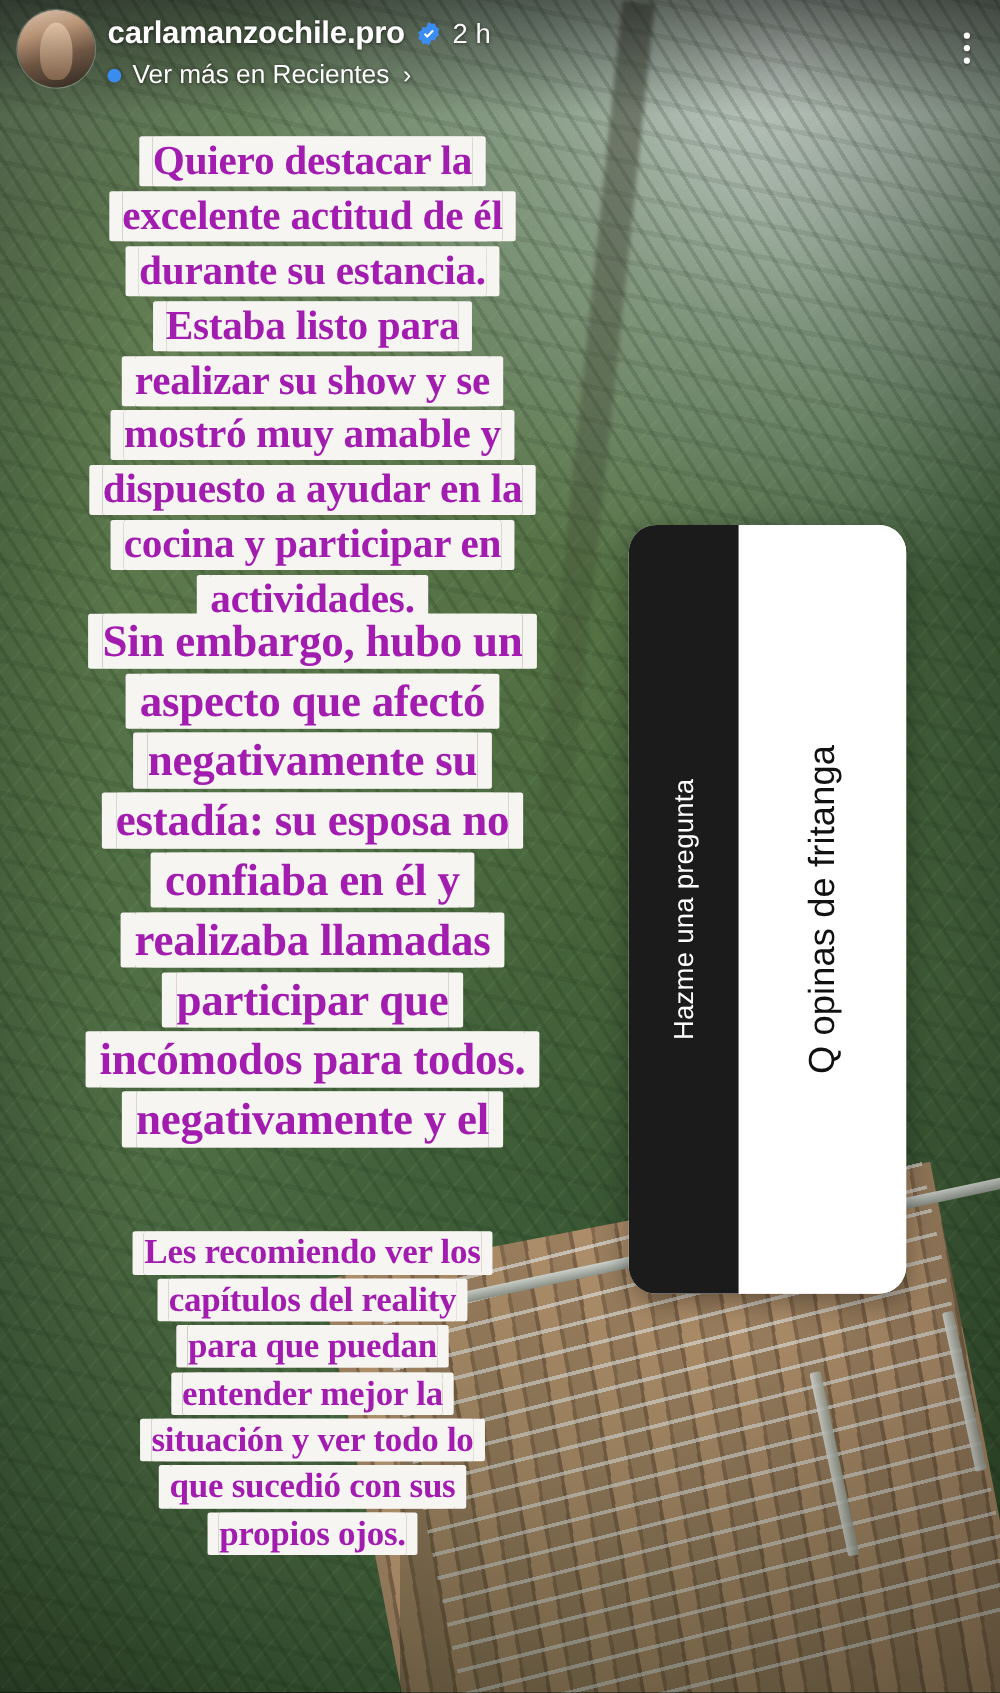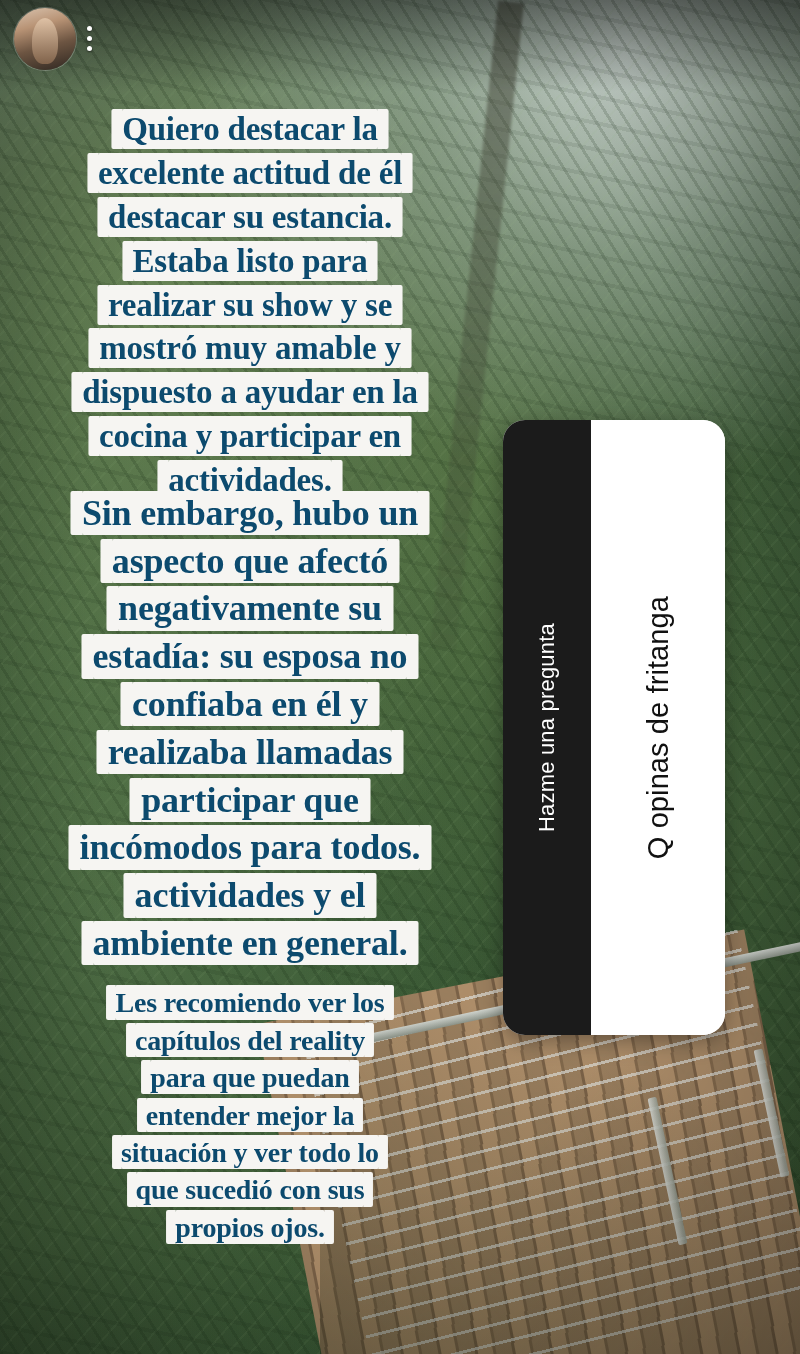--- a/index.html
+++ b/index.html
@@ -231,21 +231,21 @@
   }
 
   
   .story-text {
     position: absolute;
     left: 44px;
     width: 412px;
     text-align: center;
     font-family: "Liberation Serif", serif;
     font-weight: 700;
-    color: #0c4a6e;
+    color: #a21caf;
     line-height: 1.30;
     letter-spacing: -0.2px;
   }
   .story-text span.ln {
     display: inline;
     background: #f6f5f2;
     box-shadow: 0.32em 0 0 #f6f5f2, -0.32em 0 0 #f6f5f2;
     box-decoration-break: clone;
     -webkit-box-decoration-break: clone;
     padding: 0.06em 0;
@@ -321,51 +321,65 @@
     <div class="rail-top"></div>
     <div class="rail-post" style="right:16%; bottom:8%; height:150px; transform:rotate(-12deg);"></div>
     <div class="rail-post" style="right:3%; bottom:13%; height:130px; transform:rotate(-12deg);"></div>
     <div class="deck-shadow"></div>
     <div class="bg-vignette"></div>
   </div>
 
   <div class="header">
     <div class="avatar"></div>
 
+    <div class="head-texts">
+      <div class="line1">
+        <span class="username">carlamanzochile.pro</span>
+        <svg class="verified" viewBox="0 0 24 24">
+          <path fill="#3b8cf0" d="M12 1.5l2.4 2.0 3.1-.4 1.0 3.0 2.8 1.5-1.1 2.9 1.1 2.9-2.8 1.5-1.0 3.0-3.1-.4L12 22.5l-2.4-2.0-3.1.4-1.0-3.0L2.7 16.4l1.1-2.9L2.7 10.6l2.8-1.5 1.0-3.0 3.1.4z"></path>
+          <path fill="#ffffff" d="M10.7 15.6l-3.0-3.0 1.3-1.3 1.7 1.7 4.4-4.4 1.3 1.3z"></path>
+        </svg>
+        <span class="timestamp">2 h</span>
+      </div>
+      <div class="line2">
+        <span class="blue-dot"></span>
+        <span class="recent-label">Ver más en Recientes</span>
+        <span class="chev">›</span>
+      </div>
+    </div>
 
     <div class="kebab">
       <i></i>
         <i></i>
         <i></i>
     </div>
   </div>
 
   <div class="story-text" id="block1">
     <span class="row"><span class="ln">Quiero destacar la</span></span>
     <span class="row"><span class="ln">excelente actitud de él</span></span>
-    <span class="row"><span class="ln">destacar su estancia.</span></span>
+    <span class="row"><span class="ln">durante su estancia.</span></span>
     <span class="row"><span class="ln">Estaba listo para</span></span>
     <span class="row"><span class="ln">realizar su show y se</span></span>
     <span class="row"><span class="ln">mostró muy amable y</span></span>
     <span class="row"><span class="ln">dispuesto a ayudar en la</span></span>
     <span class="row"><span class="ln">cocina y participar en</span></span>
     <span class="row"><span class="ln">actividades.</span></span>
   </div>
 
   <div class="story-text" id="block2">
     <span class="row"><span class="ln">Sin embargo, hubo un</span></span>
     <span class="row"><span class="ln">aspecto que afectó</span></span>
     <span class="row"><span class="ln">negativamente su</span></span>
     <span class="row"><span class="ln">estadía: su esposa no</span></span>
     <span class="row"><span class="ln">confiaba en él y</span></span>
     <span class="row"><span class="ln">realizaba llamadas</span></span>
     <span class="row"><span class="ln">participar que</span></span>
     <span class="row"><span class="ln">incómodos para todos.</span></span>
-    <span class="row"><span class="ln">actividades y el</span></span>
-    <span class="row"><span class="ln">ambiente en general.</span></span>
+    <span class="row"><span class="ln">negativamente y el</span></span>
   </div>
 
   <div class="story-text" id="block3">
     <span class="row"><span class="ln">Les recomiendo ver los</span></span>
     <span class="row"><span class="ln">capítulos del reality</span></span>
     <span class="row"><span class="ln">para que puedan</span></span>
     <span class="row"><span class="ln">entender mejor la</span></span>
     <span class="row"><span class="ln">situación y ver todo lo</span></span>
     <span class="row"><span class="ln">que sucedió con sus</span></span>
     <span class="row"><span class="ln">propios ojos.</span></span>

